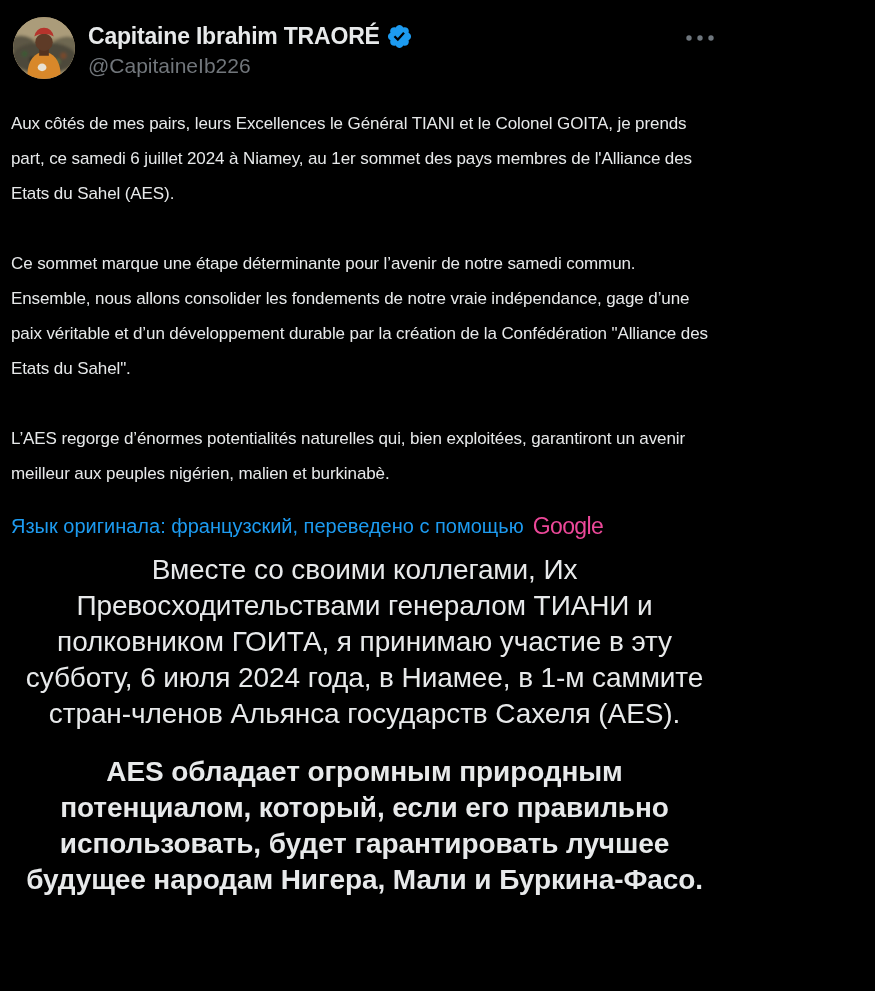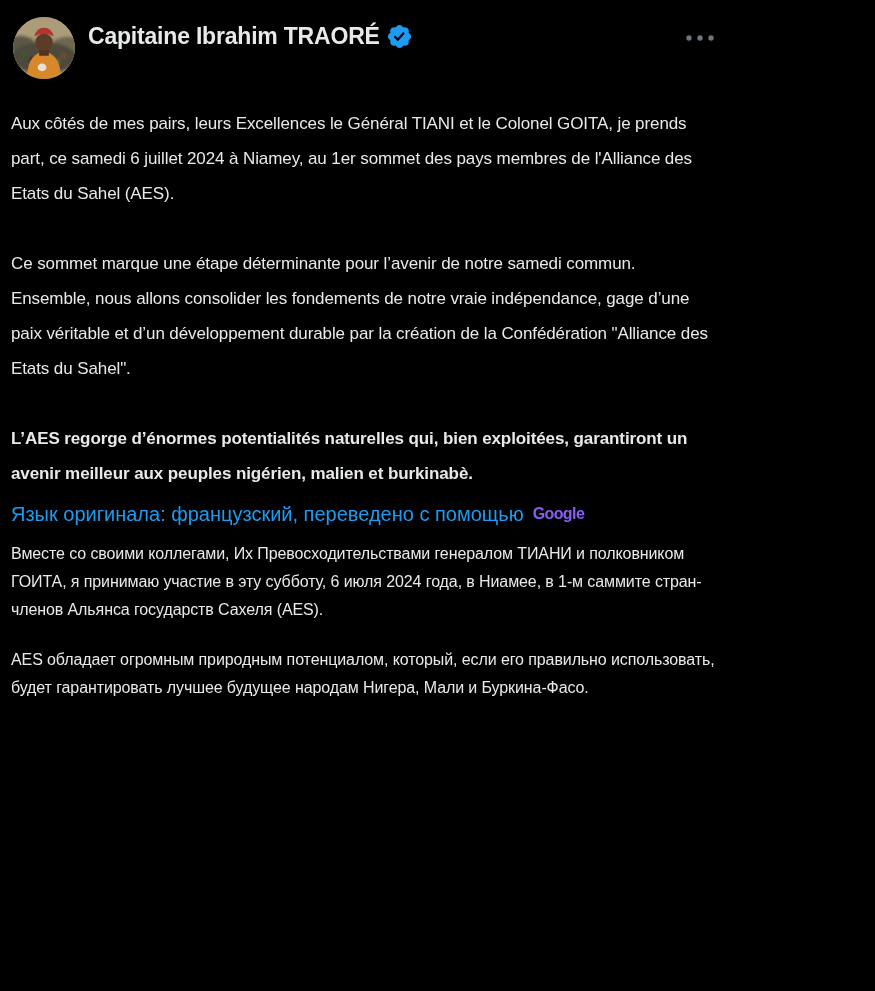--- a/index.html
+++ b/index.html
@@ -57,42 +57,42 @@
 
   
   .tweet-body { padding: 27px 16px 0 11px; }
   .text-block p {
     margin: 0;
     color: #e7e9ea;
     letter-spacing: -0.1px;
     white-space: pre-wrap;
   }
   .text-block.fr p { font-size: 17px; line-height: 35px; margin-bottom: 35px; }
-  .text-block.fr p:last-child { margin-bottom: 10px; font-weight: bold; }
-  .text-block.ru p { font-size: 16px; line-height: 28px; margin-bottom: 22px; }
-  .text-block.ru p:last-child { margin-bottom: 0; }
+  .text-block.fr p:last-child { margin-bottom: 22px; }
+  .text-block.ru p { font-size: 28px; line-height: 36px; margin-bottom: 22px; text-align: center; }
+  .text-block.ru p:last-child { margin-bottom: 0; font-weight: bold; }
 
   
   .translation-notice {
     display: flex;
     align-items: center;
     gap: 9px;
     margin: 4px 0 13px 0;
     cursor: pointer;
   }
   .translation-notice .notice-text {
     color: #1d9bf0;
     font-size: 20px;
     line-height: 26px;
   }
   .translation-notice .google-wordmark {
-    color: #8b5cf6;
-    font-size: 16px;
+    color: #ec4899;
+    font-size: 23px;
     line-height: 26px;
-    font-weight: 700;
+    font-weight: 400;
     letter-spacing: -0.6px;
   }
 </style>
 </head>
 <body>
 
 <div class="tweet">
 
   <header class="tweet-header">
 
@@ -130,20 +130,21 @@
 
     <div class="names">
       <div class="name-row">
         <span class="display-name">Capitaine Ibrahim TRAORÉ</span>
         <span class="badge">
           <svg viewBox="0 0 24 24" width="27" height="27" aria-hidden="true">
             <path fill="#1d9bf0" fill-rule="evenodd" d="M22.25 12c0-1.43-.88-2.67-2.19-3.34.46-1.39.2-2.9-.81-3.91s-2.52-1.27-3.91-.81c-.66-1.31-1.91-2.19-3.34-2.19s-2.67.88-3.33 2.19c-1.4-.46-2.91-.2-3.92.81s-1.26 2.52-.8 3.91c-1.31.67-2.2 1.91-2.2 3.34s.89 2.67 2.2 3.34c-.46 1.39-.21 2.9.8 3.91s2.52 1.26 3.91.81c.67 1.31 1.91 2.19 3.34 2.19s2.68-.88 3.34-2.19c1.39.45 2.9.2 3.91-.81s1.27-2.52.81-3.91c1.31-.67 2.19-1.91 2.19-3.34zm-11.71 4.2L6.8 12.46l1.41-1.42 2.26 2.26 4.8-5.23 1.47 1.36-6.2 6.77z"></path>
           </svg>
         </span>
       </div>
+      <div class="handle">@CapitaineIb226</div>
     </div>
 
     <div class="more-btn">
       <svg width="32" height="10" viewBox="0 0 32 10">
         <circle cx="5" cy="5" r="2.7" fill="#6e767d"></circle>
         <circle cx="16" cy="5" r="2.7" fill="#6e767d"></circle>
         <circle cx="27" cy="5" r="2.7" fill="#6e767d"></circle>
       </svg>
     </div>
 

